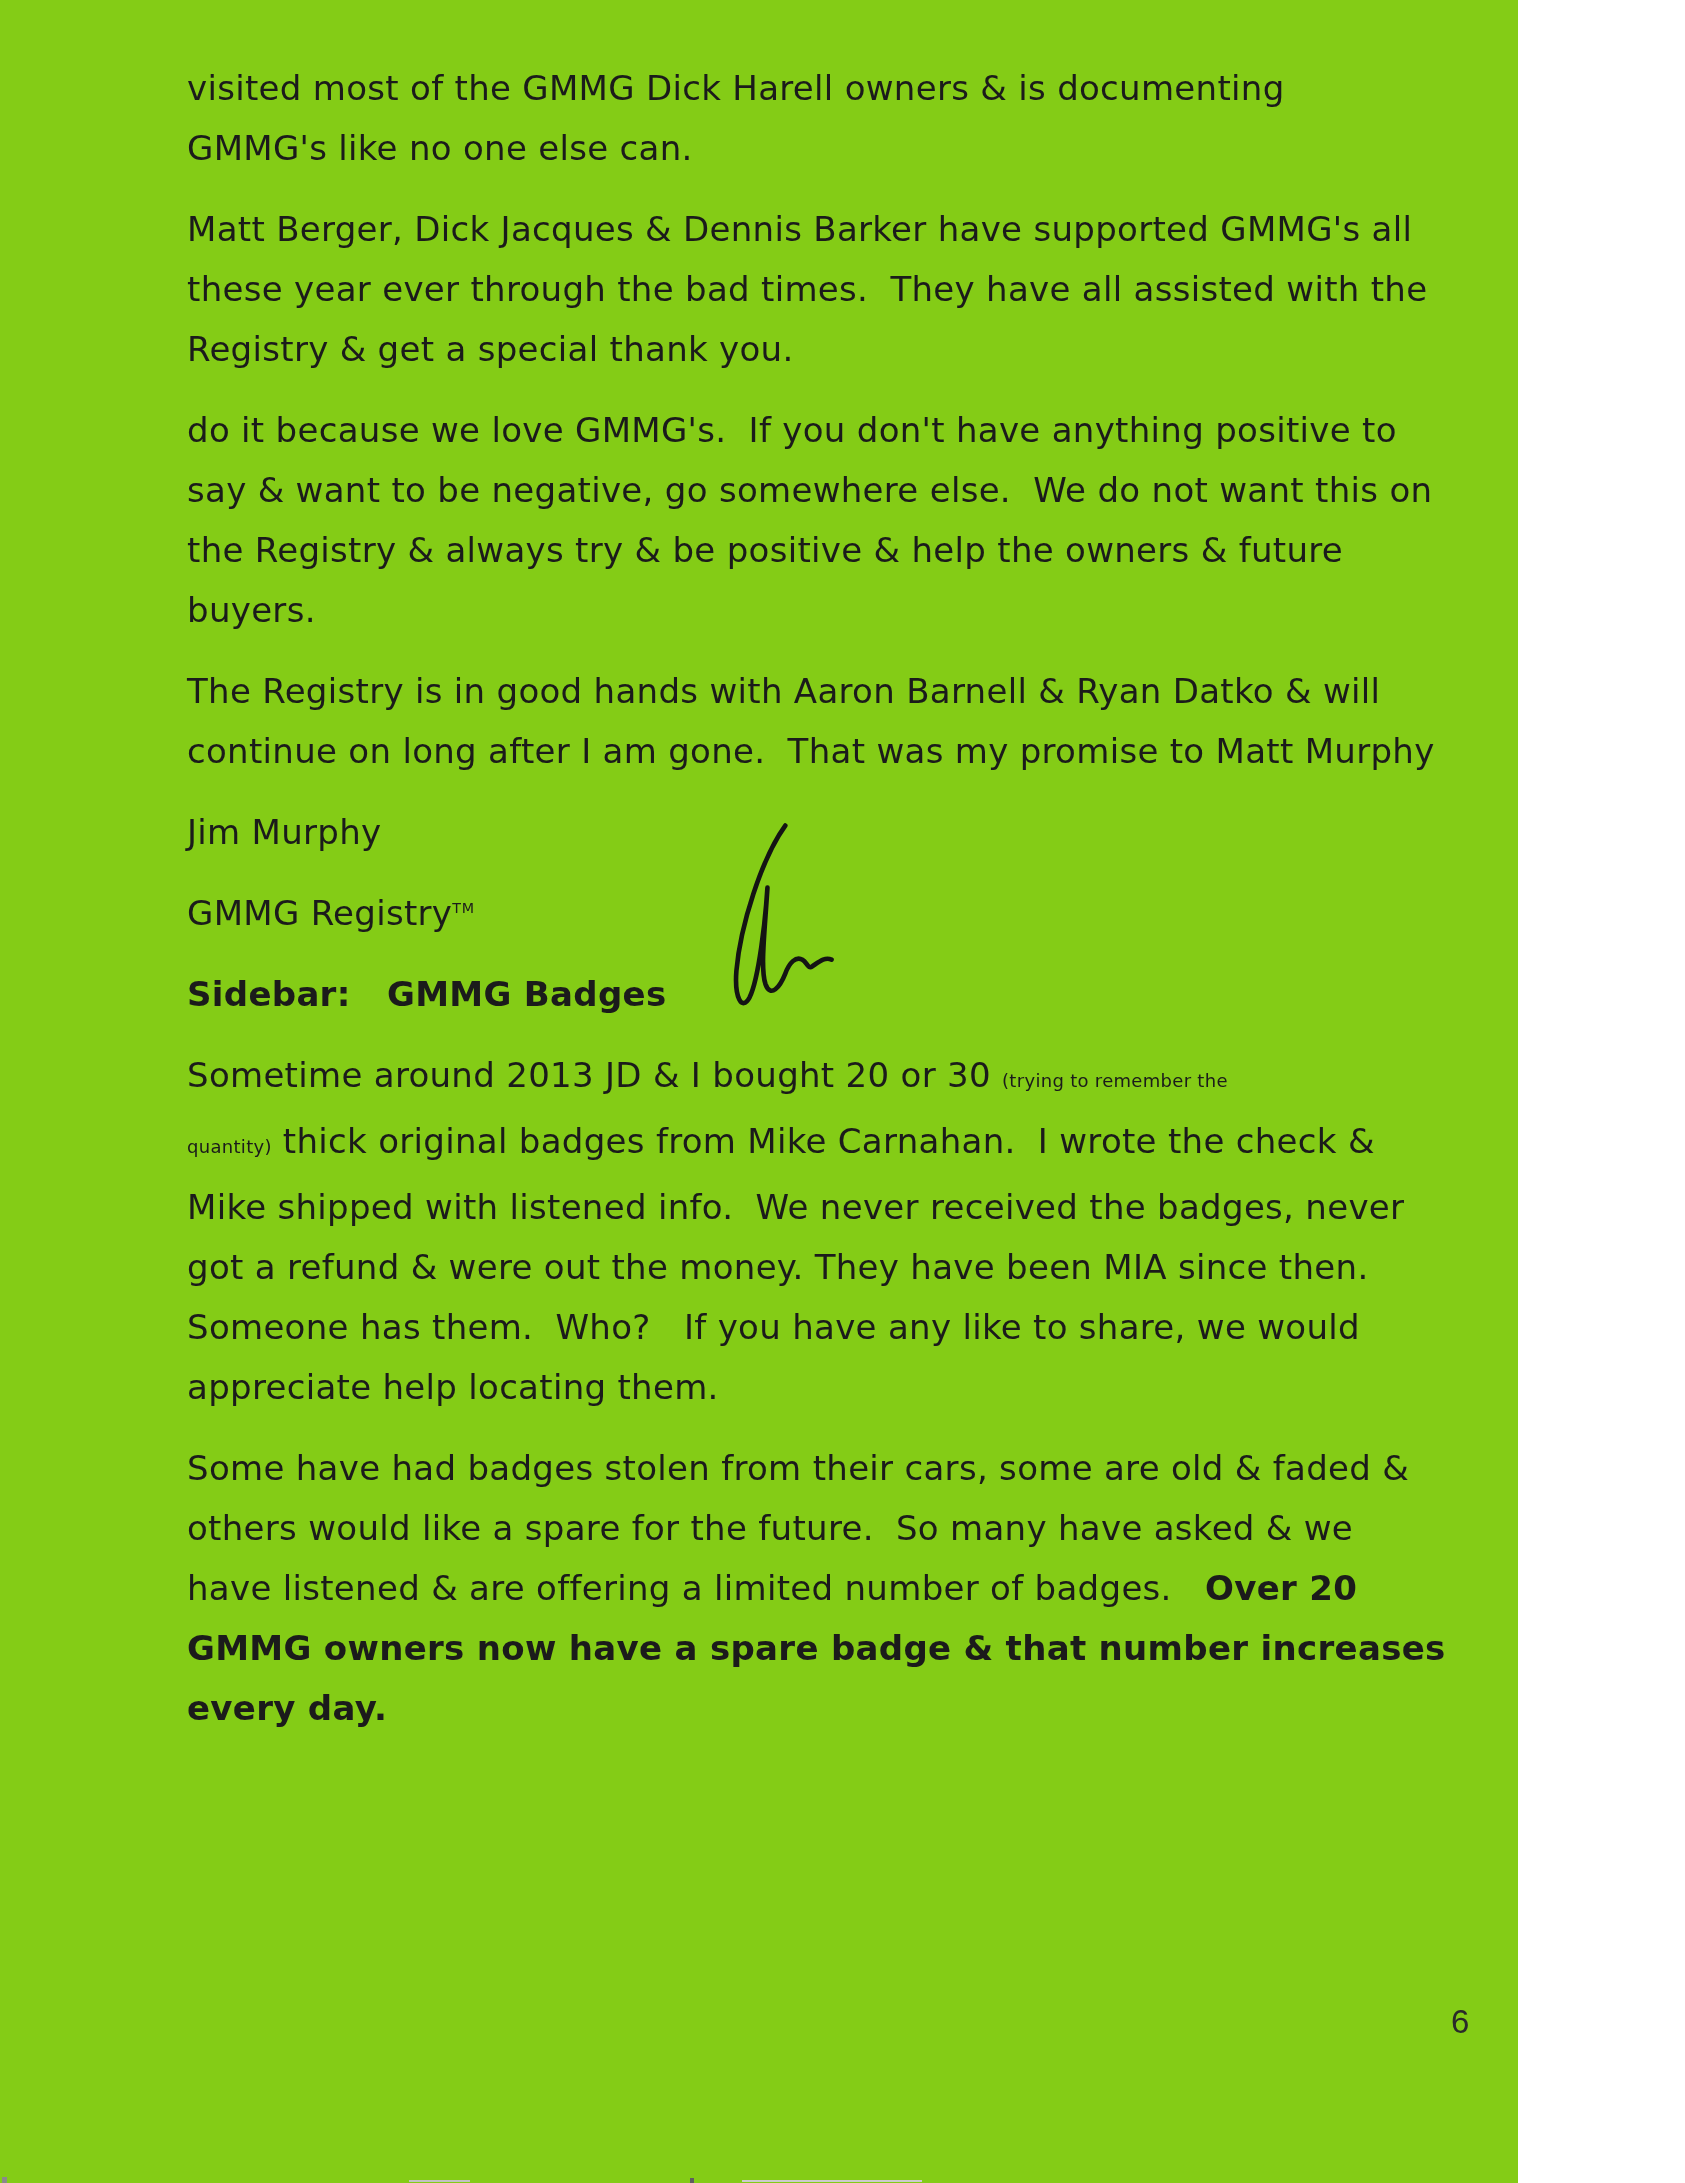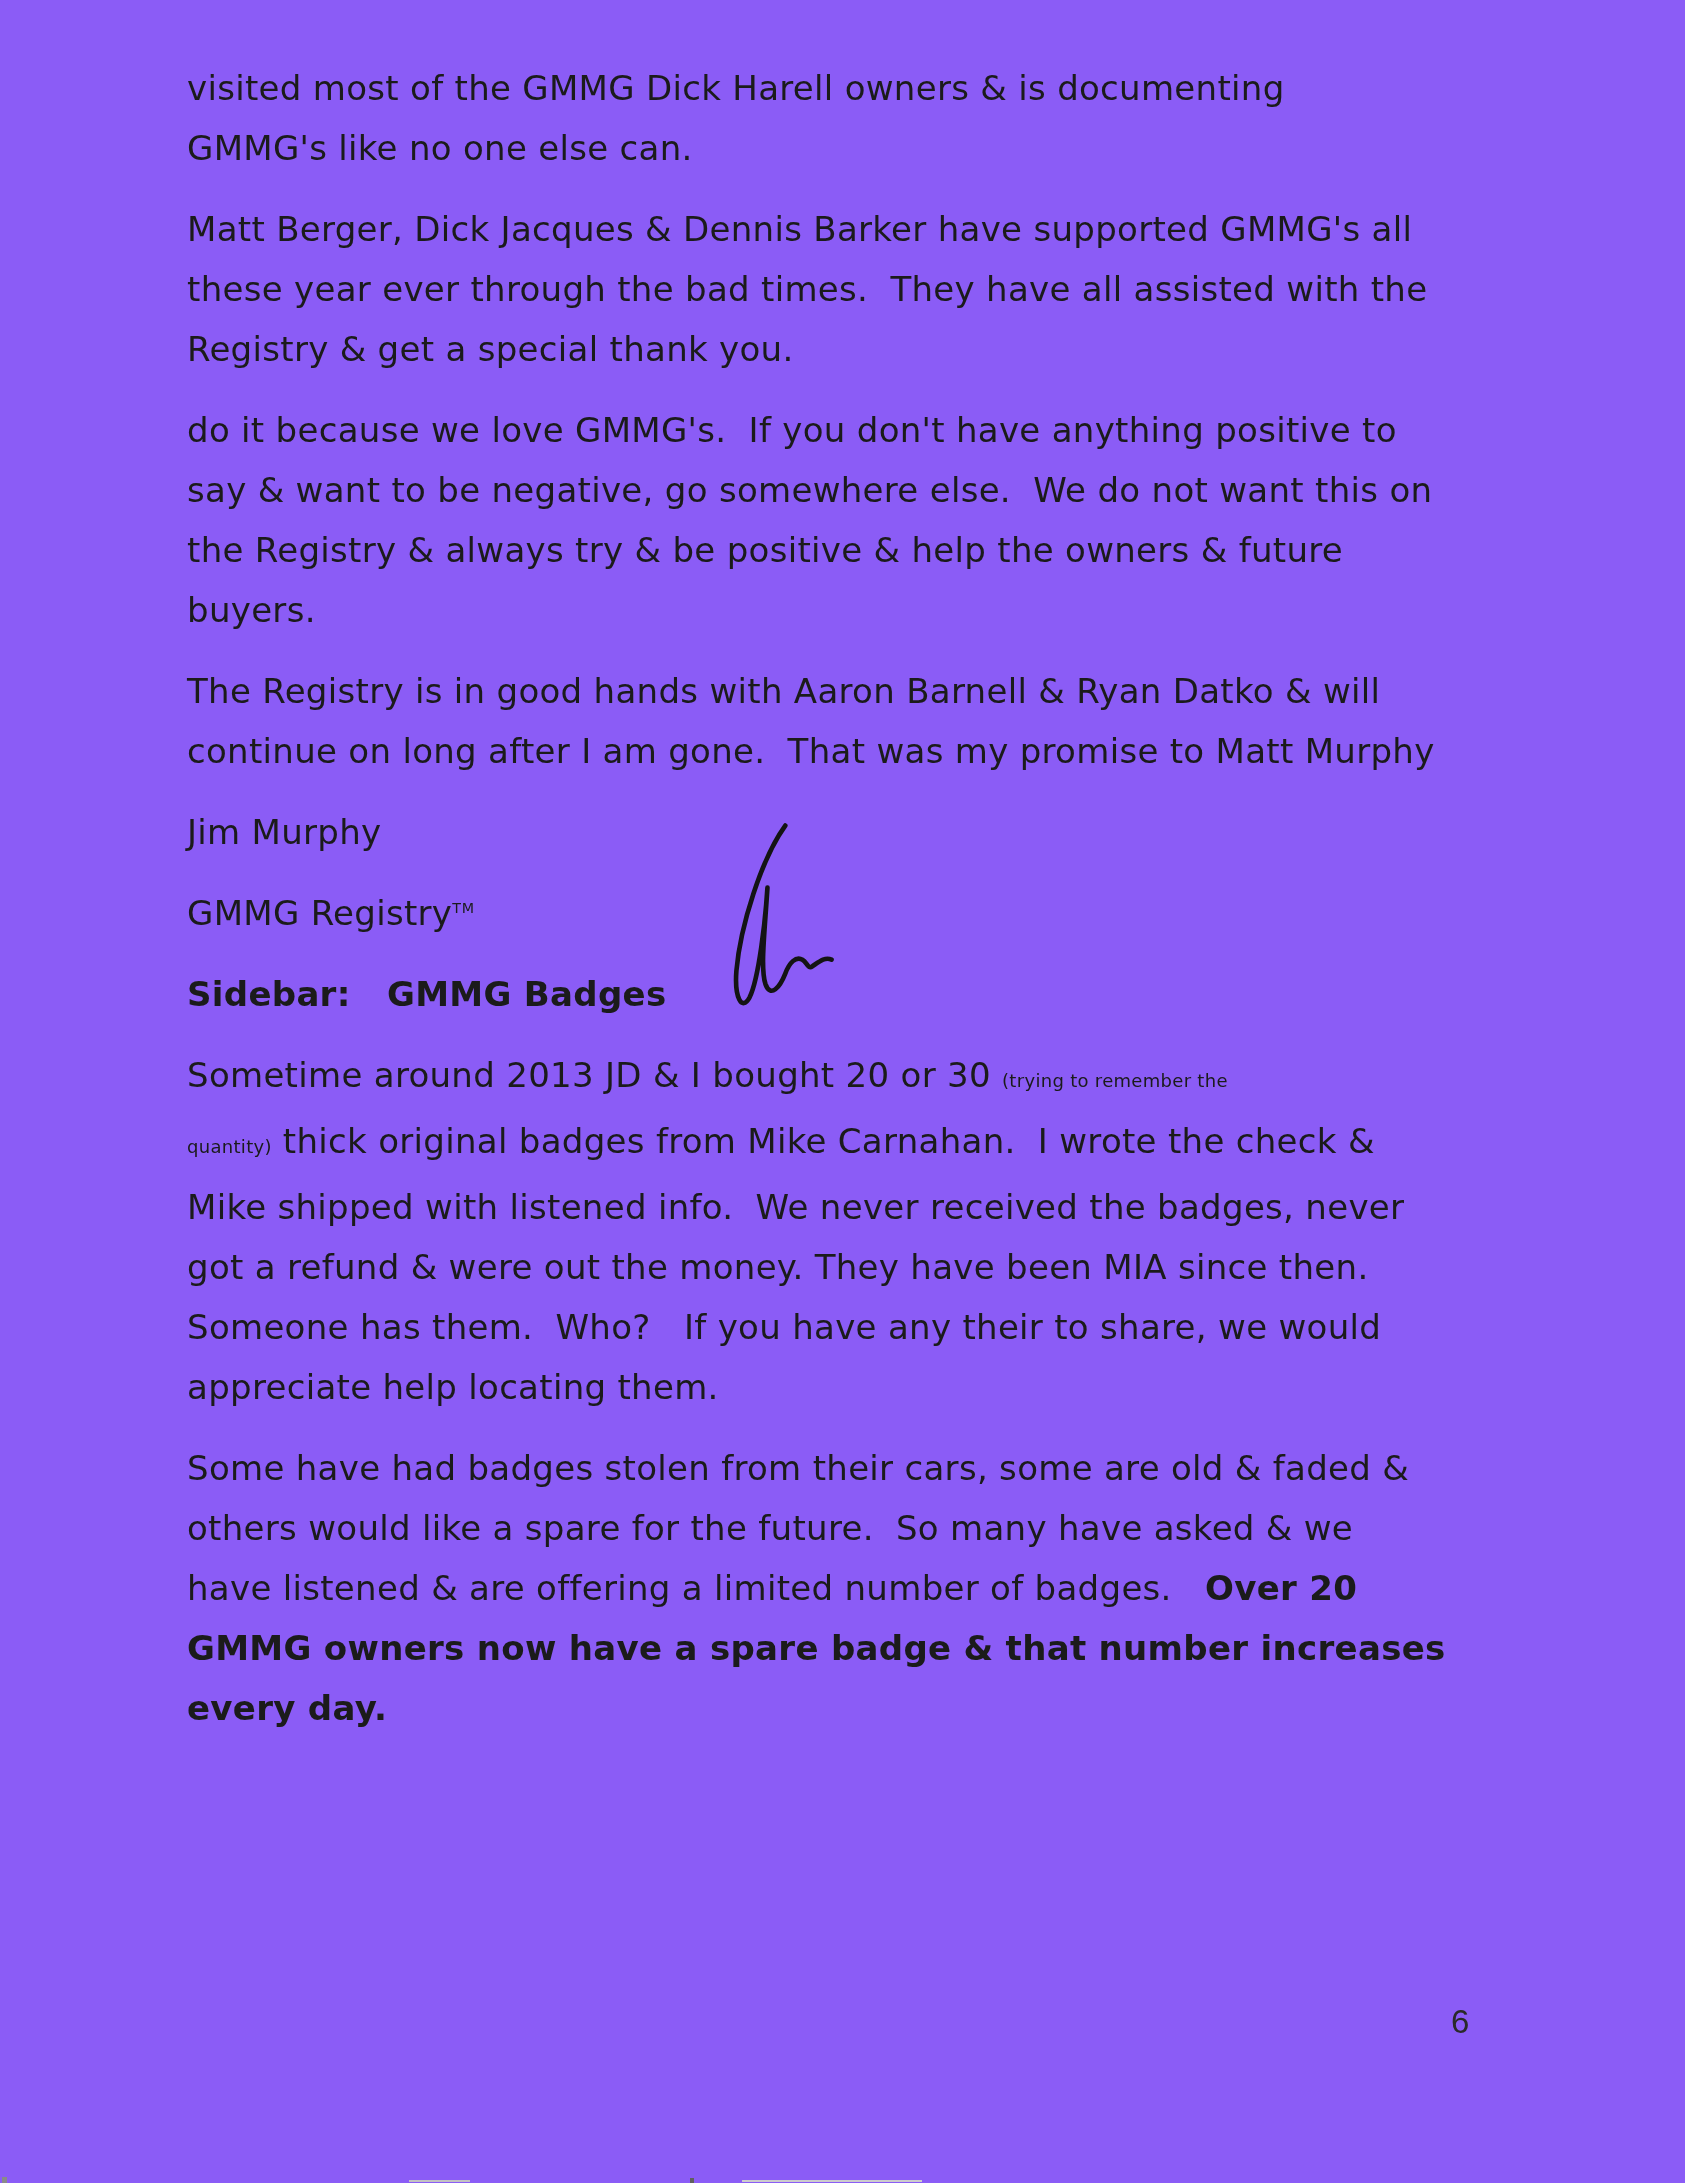--- a/index.html
+++ b/index.html
@@ -1,20 +1,20 @@
 <!DOCTYPE html>
 <html style="font-size:10.6px"><head>
 <meta charset="utf-8">
 <style>
   html,body{margin:0;padding:0;background:#ffffff;}
   .page{
     position:relative;
-    width:1685px;
+    width:1518px;
     height:2183px;
-    background:#8b5cf6;
+    background:#84cc16;
     font-family:"DejaVu Sans", sans-serif;
     color:#1b1b1b;
     overflow:hidden;
   }
   .content{
     position:absolute;
     left:187px;
     top:58px;
     width:1345px;
   }
@@ -98,21 +98,21 @@
 
     <p class="para heading">
       <span class="line">Sidebar:   GMMG Badges</span>
     </p>
 
     <p class="para">
       <span class="line"><span class="seg">Sometime around 2013 JD &amp; I bought 20 or 30 </span><span class="seg small">(trying to remember the</span></span>
       <span class="line"><span class="seg small">quantity)</span><span class="seg"> thick original badges from Mike Carnahan.  I wrote the check &amp;</span></span>
       <span class="line">Mike shipped with listened info.  We never received the badges, never</span>
       <span class="line">got a refund &amp; were out the money. They have been MIA since then.</span>
-      <span class="line">Someone has them.  Who?   If you have any their to share, we would</span>
+      <span class="line">Someone has them.  Who?   If you have any like to share, we would</span>
       <span class="line">appreciate help locating them.</span>
     </p>
 
     <p class="para">
       <span class="line">Some have had badges stolen from their cars, some are old &amp; faded &amp;</span>
       <span class="line">others would like a spare for the future.  So many have asked &amp; we</span>
       <span class="line"><span class="seg">have listened &amp; are offering a limited number of badges.   </span><span class="seg bold">Over 20</span></span>
       <span class="line bold">GMMG owners now have a spare badge &amp; that number increases</span>
       <span class="line bold">every day.</span>
     </p>

